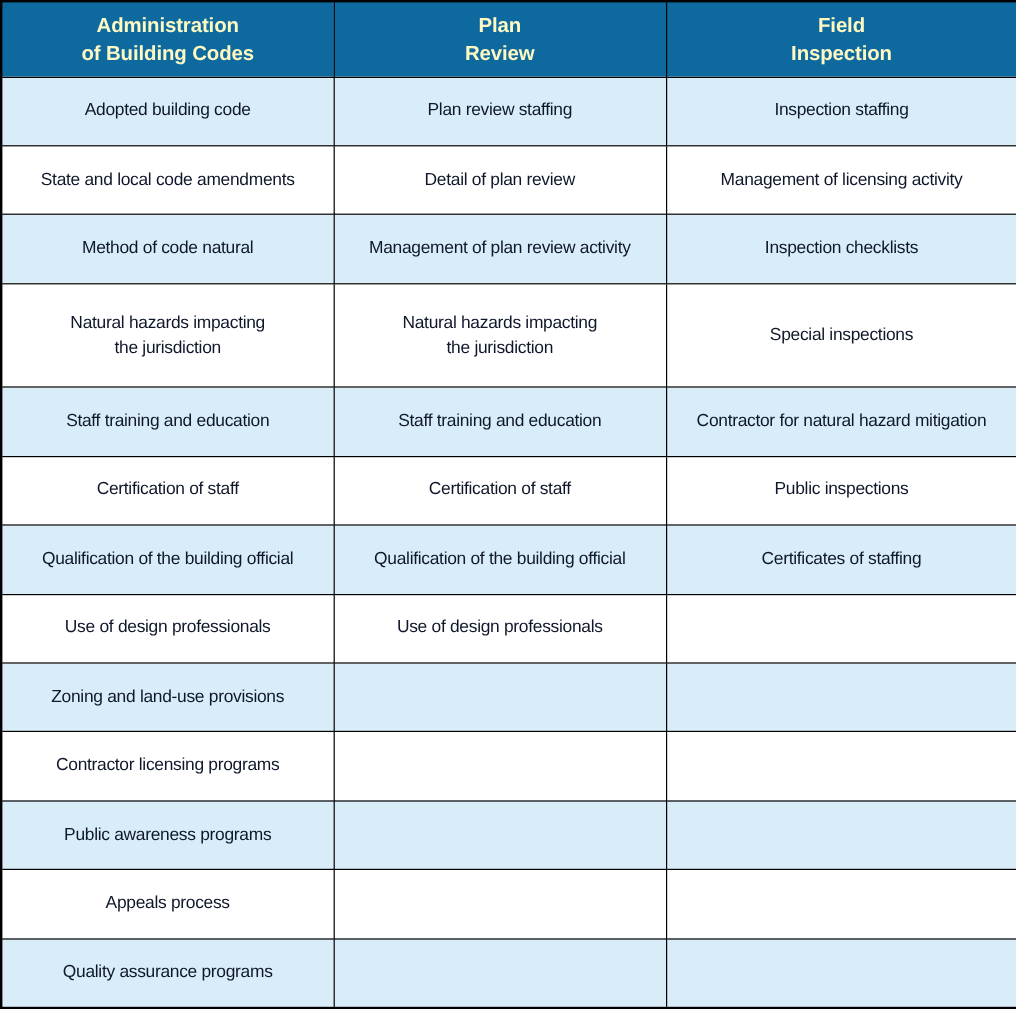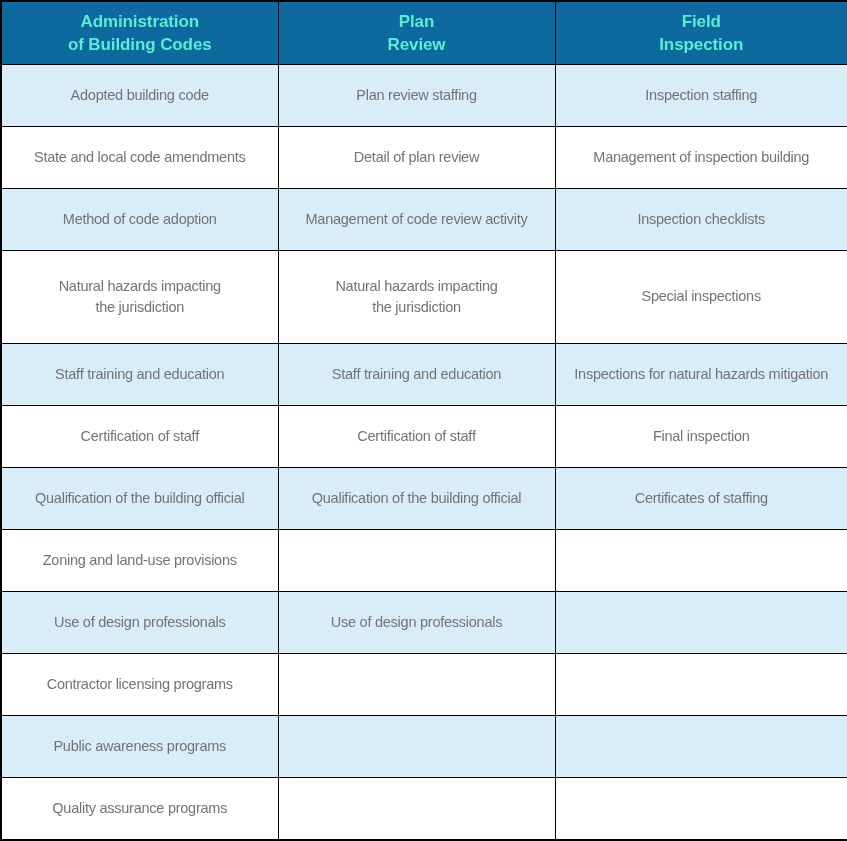--- a/index.html
+++ b/index.html
@@ -24,33 +24,33 @@
     border: 1.5px solid #000000;
     text-align: center;
     vertical-align: middle;
     padding: 2px 6px;
     box-sizing: border-box;
     white-space: pre-line;
   }
   .matrix-table thead tr { height: 63px; }
   .matrix-table th {
     background: #0d699e;
-    color: #5eead4;
+    color: #fef9c3;
     font-size: 17px;
     font-weight: bold;
     line-height: 23px;
     letter-spacing: -0.1px;
   }
   .matrix-table tbody tr { height: 50px; }
   .matrix-table tbody tr.tall-row { height: 75px; }
   .matrix-table td {
     font-size: 14.5px;
     line-height: 21px;
     letter-spacing: -0.25px;
-    color: #737373;
+    color: #0f172a;
     background: #ffffff;
   }
   .matrix-table tbody tr:nth-child(odd) td {
     background: #d9edf9;
   }
 </style>
 </head>
 <body>
 
 <table class="matrix-table">
@@ -71,68 +71,73 @@
   </thead>
   <tbody>
     <tr>
       <td>Adopted building code</td>
       <td>Plan review staffing</td>
       <td>Inspection staffing</td>
     </tr>
     <tr>
       <td>State and local code amendments</td>
       <td>Detail of plan review</td>
-      <td>Management of inspection building</td>
+      <td>Management of licensing activity</td>
     </tr>
     <tr>
-      <td>Method of code adoption</td>
-      <td>Management of code review activity</td>
+      <td>Method of code natural</td>
+      <td>Management of plan review activity</td>
       <td>Inspection checklists</td>
     </tr>
     <tr class="tall-row">
       <td>Natural hazards impacting
 the jurisdiction</td>
       <td>Natural hazards impacting
 the jurisdiction</td>
       <td>Special inspections</td>
     </tr>
     <tr>
       <td>Staff training and education</td>
       <td>Staff training and education</td>
-      <td>Inspections for natural hazards mitigation</td>
+      <td>Contractor for natural hazard mitigation</td>
     </tr>
     <tr>
       <td>Certification of staff</td>
       <td>Certification of staff</td>
-      <td>Final inspection</td>
+      <td>Public inspections</td>
     </tr>
     <tr>
       <td>Qualification of the building official</td>
       <td>Qualification of the building official</td>
       <td>Certificates of staffing</td>
     </tr>
     <tr>
-      <td>Zoning and land-use provisions</td>
-      <td></td>
+      <td>Use of design professionals</td>
+      <td>Use of design professionals</td>
       <td></td>
     </tr>
     <tr>
-      <td>Use of design professionals</td>
-      <td>Use of design professionals</td>
+      <td>Zoning and land-use provisions</td>
+      <td></td>
       <td></td>
     </tr>
     <tr>
       <td>Contractor licensing programs</td>
       <td></td>
       <td></td>
     </tr>
     <tr>
       <td>Public awareness programs</td>
       <td></td>
       <td></td>
     </tr>
     <tr>
+      <td>Appeals process</td>
+      <td></td>
+      <td></td>
+    </tr>
+    <tr>
       <td>Quality assurance programs</td>
       <td></td>
       <td></td>
     </tr>
   </tbody>
 </table>
 
 </body></html>

